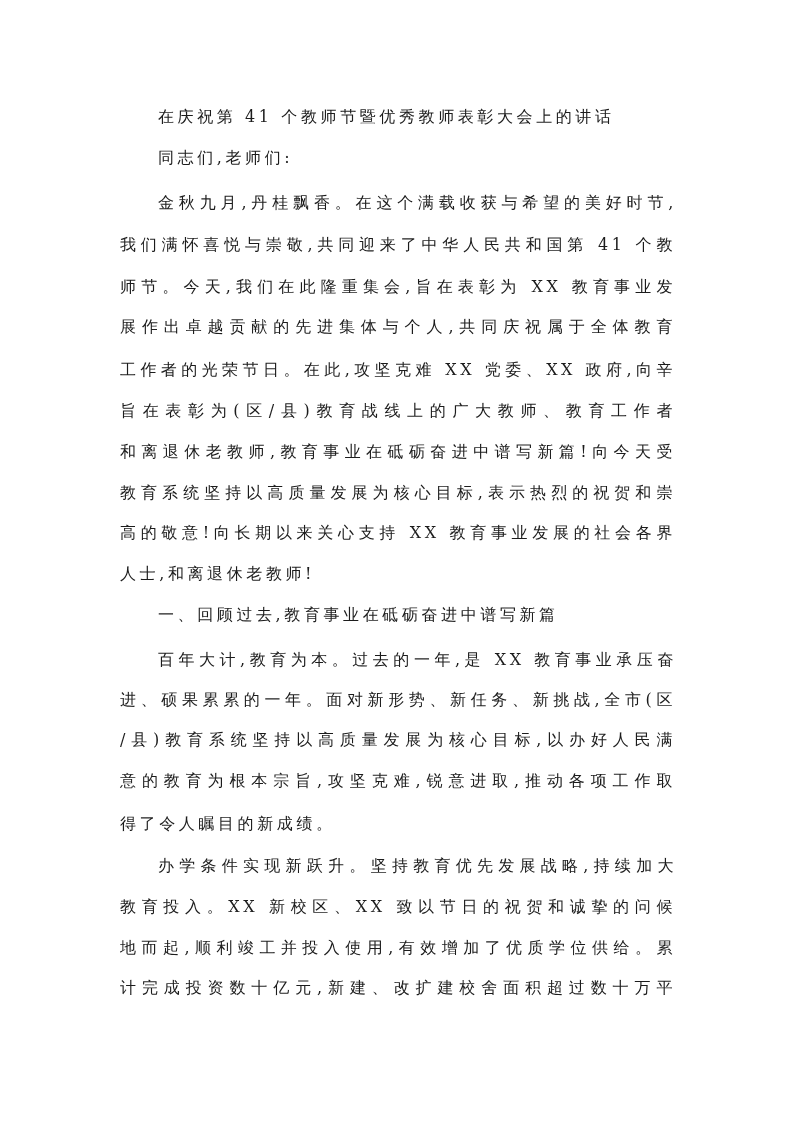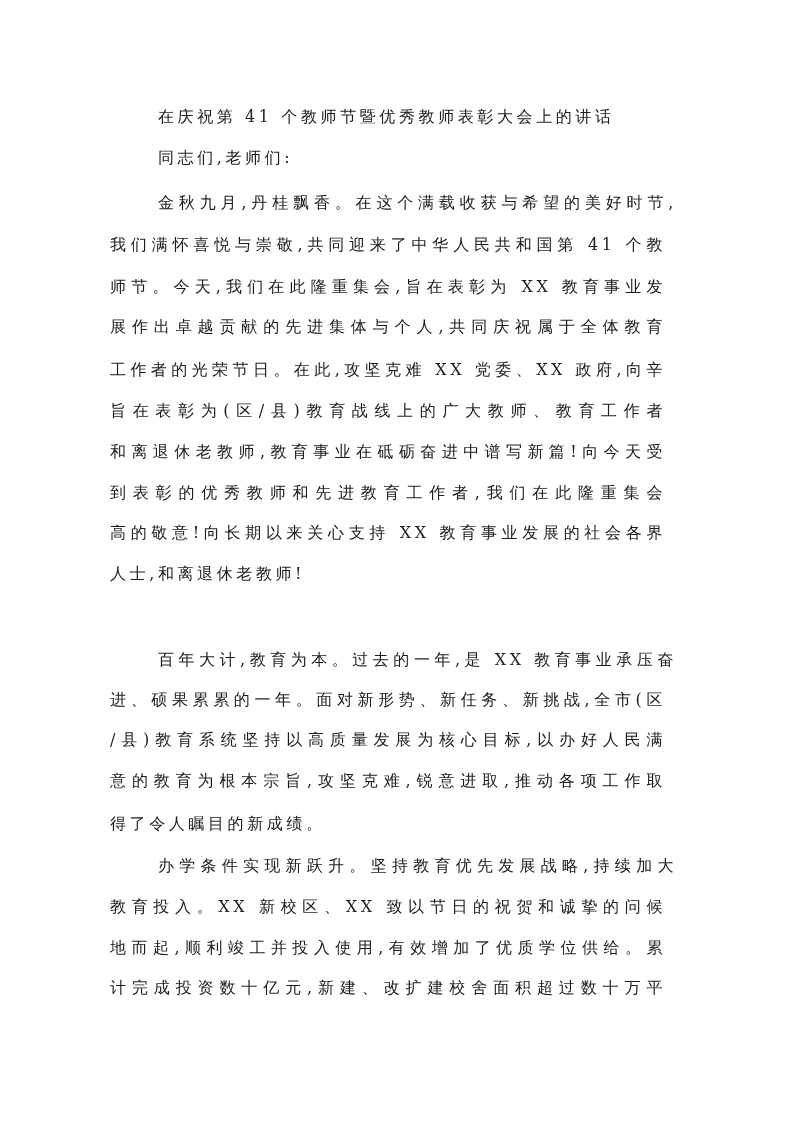--- a/index.html
+++ b/index.html
@@ -24,46 +24,47 @@
       position: absolute;
       height: 41px;
       line-height: 41px;
       font-family: "DejaVu Serif", "Liberation Serif", serif;
       font-size: 16px;
       color: #1c1c1c;
       letter-spacing: 3.6px;
       white-space: nowrap;
       text-justify: inter-character;
     }
-    .ln.noindent { left: 110px; width: 556px; }
+    .ln.noindent { left: 120px; width: 556px; }
     .ln.indent   { left: 158px; width: 519px; }
     .ln.full { text-align: justify; text-align-last: justify; }
     .ln.last { text-align: left; }
   </style>
 </head>
 <body>
 
 <div class="page">
 
   <div class="ln indent last" style="top:96px">在庆祝第 41 个教师节暨优秀教师表彰大会上的讲话</div>
   <div class="ln indent last" style="top:137px">同志们,老师们:</div>
 
   <div>
     <div class="ln indent full" style="top:182px">金秋九月,丹桂飘香。在这个满载收获与希望的美好时节,</div>
     <div class="ln noindent full" style="top:224px">我们满怀喜悦与崇敬,共同迎来了中华人民共和国第 41 个教</div>
     <div class="ln noindent full" style="top:266px">师节。今天,我们在此隆重集会,旨在表彰为 XX 教育事业发</div>
     <div class="ln noindent full" style="top:306px">展作出卓越贡献的先进集体与个人,共同庆祝属于全体教育</div>
     <div class="ln noindent full" style="top:349px">工作者的光荣节日。在此,攻坚克难 XX 党委、XX 政府,向辛</div>
     <div class="ln noindent full" style="top:390px">旨在表彰为(区/县)教育战线上的广大教师、教育工作者</div>
     <div class="ln noindent full" style="top:431px">和离退休老教师,教育事业在砥砺奋进中谱写新篇!向今天受</div>
-    <div class="ln noindent full" style="top:472px">到表彰的优秀教师和先进教育工作者,我们在此隆重集会</div>
+    <div class="ln noindent full" style="top:472px">教育系统坚持以高质量发展为核心目标,表示热烈的祝贺和崇</div>
     <div class="ln noindent full" style="top:512px">高的敬意!向长期以来关心支持 XX 教育事业发展的社会各界</div>
     <div class="ln noindent last" style="top:553px">人士,和离退休老教师!</div>
   </div>
 
+  <div class="ln indent last" style="top:594px">一、回顾过去,教育事业在砥砺奋进中谱写新篇</div>
 
   <div>
     <div class="ln indent full" style="top:639px">百年大计,教育为本。过去的一年,是 XX 教育事业承压奋</div>
     <div class="ln noindent full" style="top:679px">进、硕果累累的一年。面对新形势、新任务、新挑战,全市(区</div>
     <div class="ln noindent full" style="top:719px">/县)教育系统坚持以高质量发展为核心目标,以办好人民满</div>
     <div class="ln noindent full" style="top:760px">意的教育为根本宗旨,攻坚克难,锐意进取,推动各项工作取</div>
     <div class="ln noindent last" style="top:803px">得了令人瞩目的新成绩。</div>
   </div>
 
   <div>

